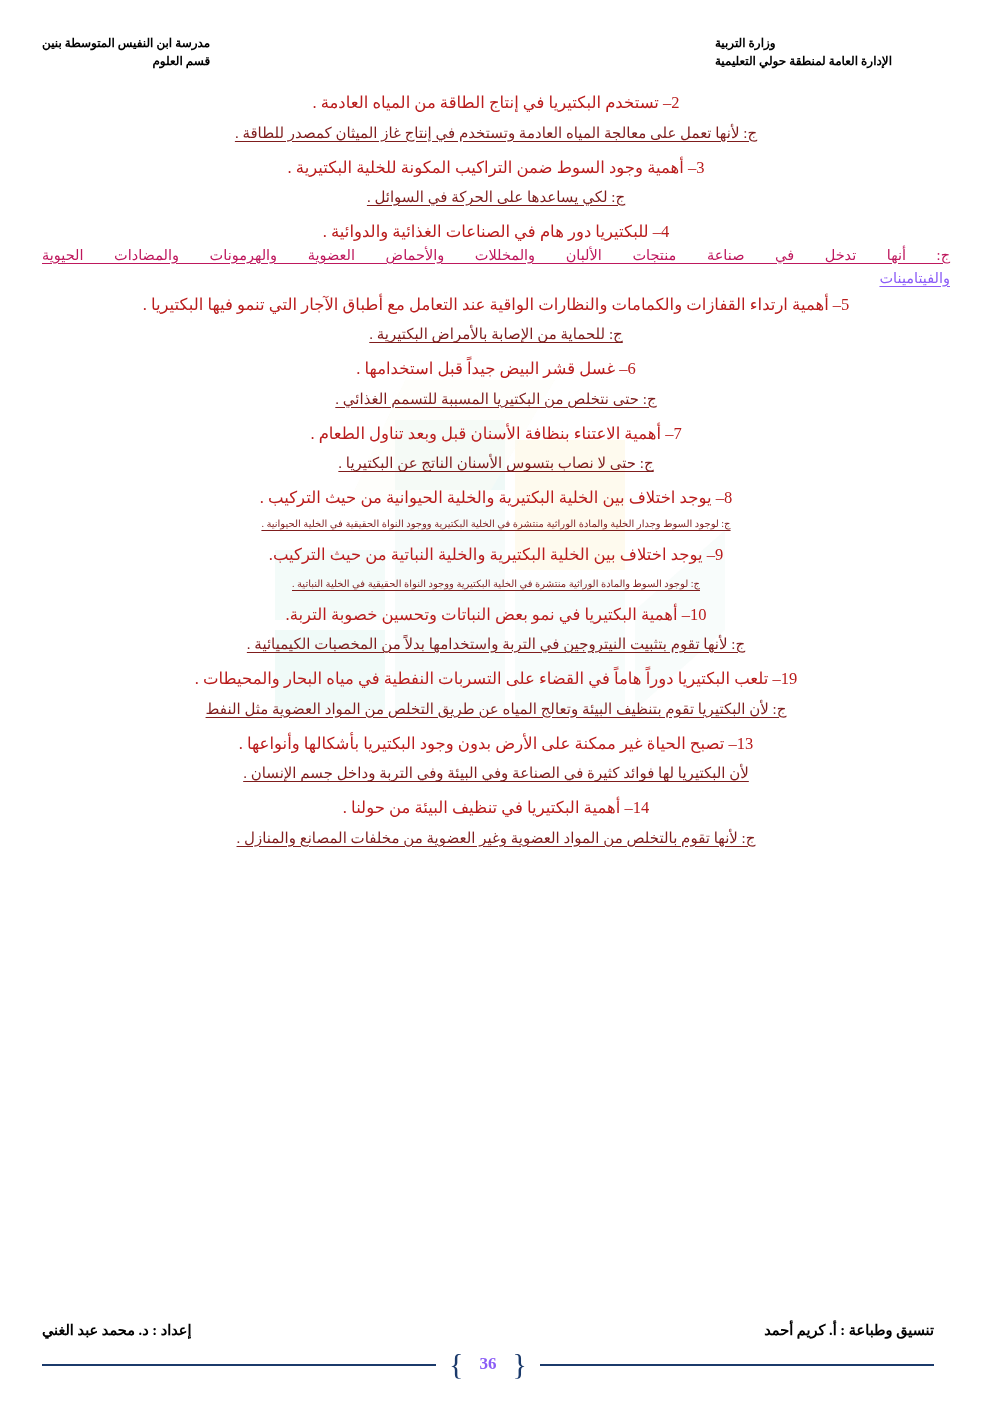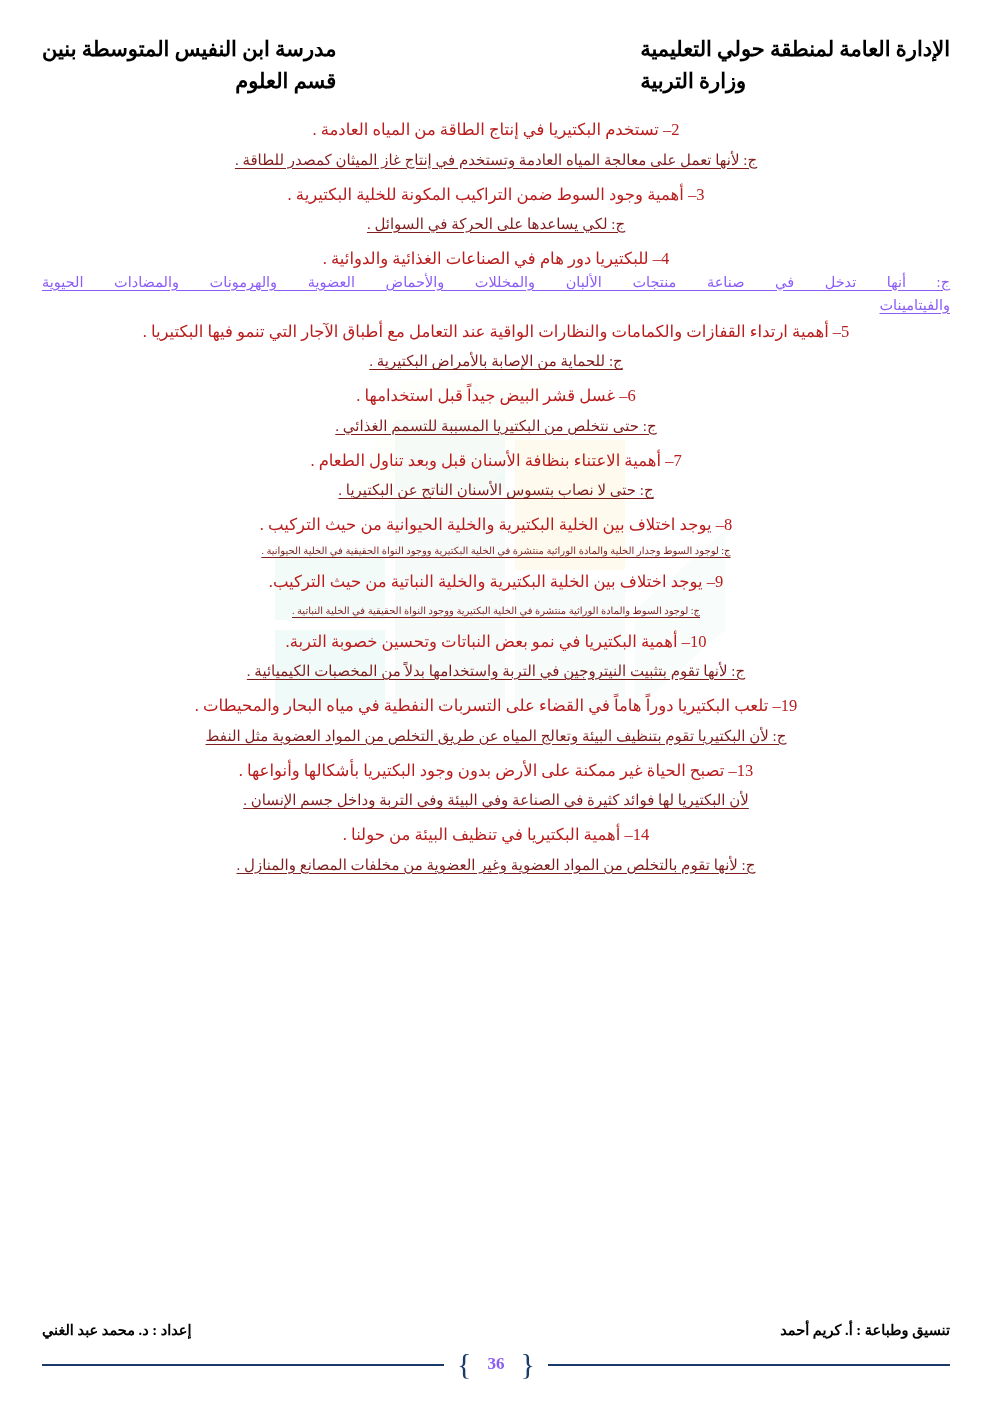--- a/index.html
+++ b/index.html
@@ -33,21 +33,21 @@
 
   .content { position: relative; z-index: 2; }
 
   
   .header {
     display: flex;
     flex-direction: row-reverse;
     justify-content: space-between;
     align-items: flex-start;
     font-weight: bold;
-    font-size: 21px;
+    font-size: 12px;
     line-height: 1.5;
   }
   .header-right { text-align: right; white-space: nowrap; }
   .header-left  { text-align: left;  white-space: nowrap; }
   .header-left div:last-child { padding-right: 58px; }
 
   
   .qa-list { margin-top: 16px; }
   .qa { margin-bottom: 1px; }
 
@@ -72,21 +72,21 @@
     line-height: 1.6;
     text-decoration: underline;
     text-underline-offset: 3px;
     direction: rtl;
     max-width: 100%;
   }
   .answer.wide { font-size: 10px; }
   .answer-block { text-align: center; }
   .answer-block .line1 {
     display: block;
-    color: #8b5cf6;
+    color: #be185d;
     font-size: 14.5px;
     text-decoration: underline;
     text-underline-offset: 3px;
     text-align: justify;
     text-align-last: justify;
   }
   .answer-block .line2 {
     display: block;
     color: #8b5cf6;
     font-size: 14.5px;
@@ -98,21 +98,21 @@
 
   .answer.full {
     display: block;
     text-align: center;
   }
 
   
   .footer {
     position: absolute;
     left: 42px;
-    right: 42px;
+    right: 58px;
     bottom: 22px;
     z-index: 3;
   }
   .footer-row {
     display: flex;
     flex-direction: row-reverse;
     justify-content: space-between;
     align-items: center;
     font-weight: bold;
     font-size: 14.5px;
@@ -171,22 +171,22 @@
   </div>
 
   <div class="content">
 
     <div class="header">
       <div class="header-right">
         <div>مدرسة ابن النفيس المتوسطة بنين</div>
         <div>قسم العلوم</div>
       </div>
       <div class="header-left">
+        <div>وزارة التربية</div>
         <div>الإدارة العامة لمنطقة حولي التعليمية</div>
-        <div>وزارة التربية</div>
       </div>
     </div>
 
     <div class="qa-list">
 
       <div class="qa">
         <div class="question">
           <span class="qnum">2</span><span>– </span><span>تستخدم البكتيريا في إنتاج الطاقة من المياه العادمة  .</span>
         </div>
         <div class="answer-wrap">

